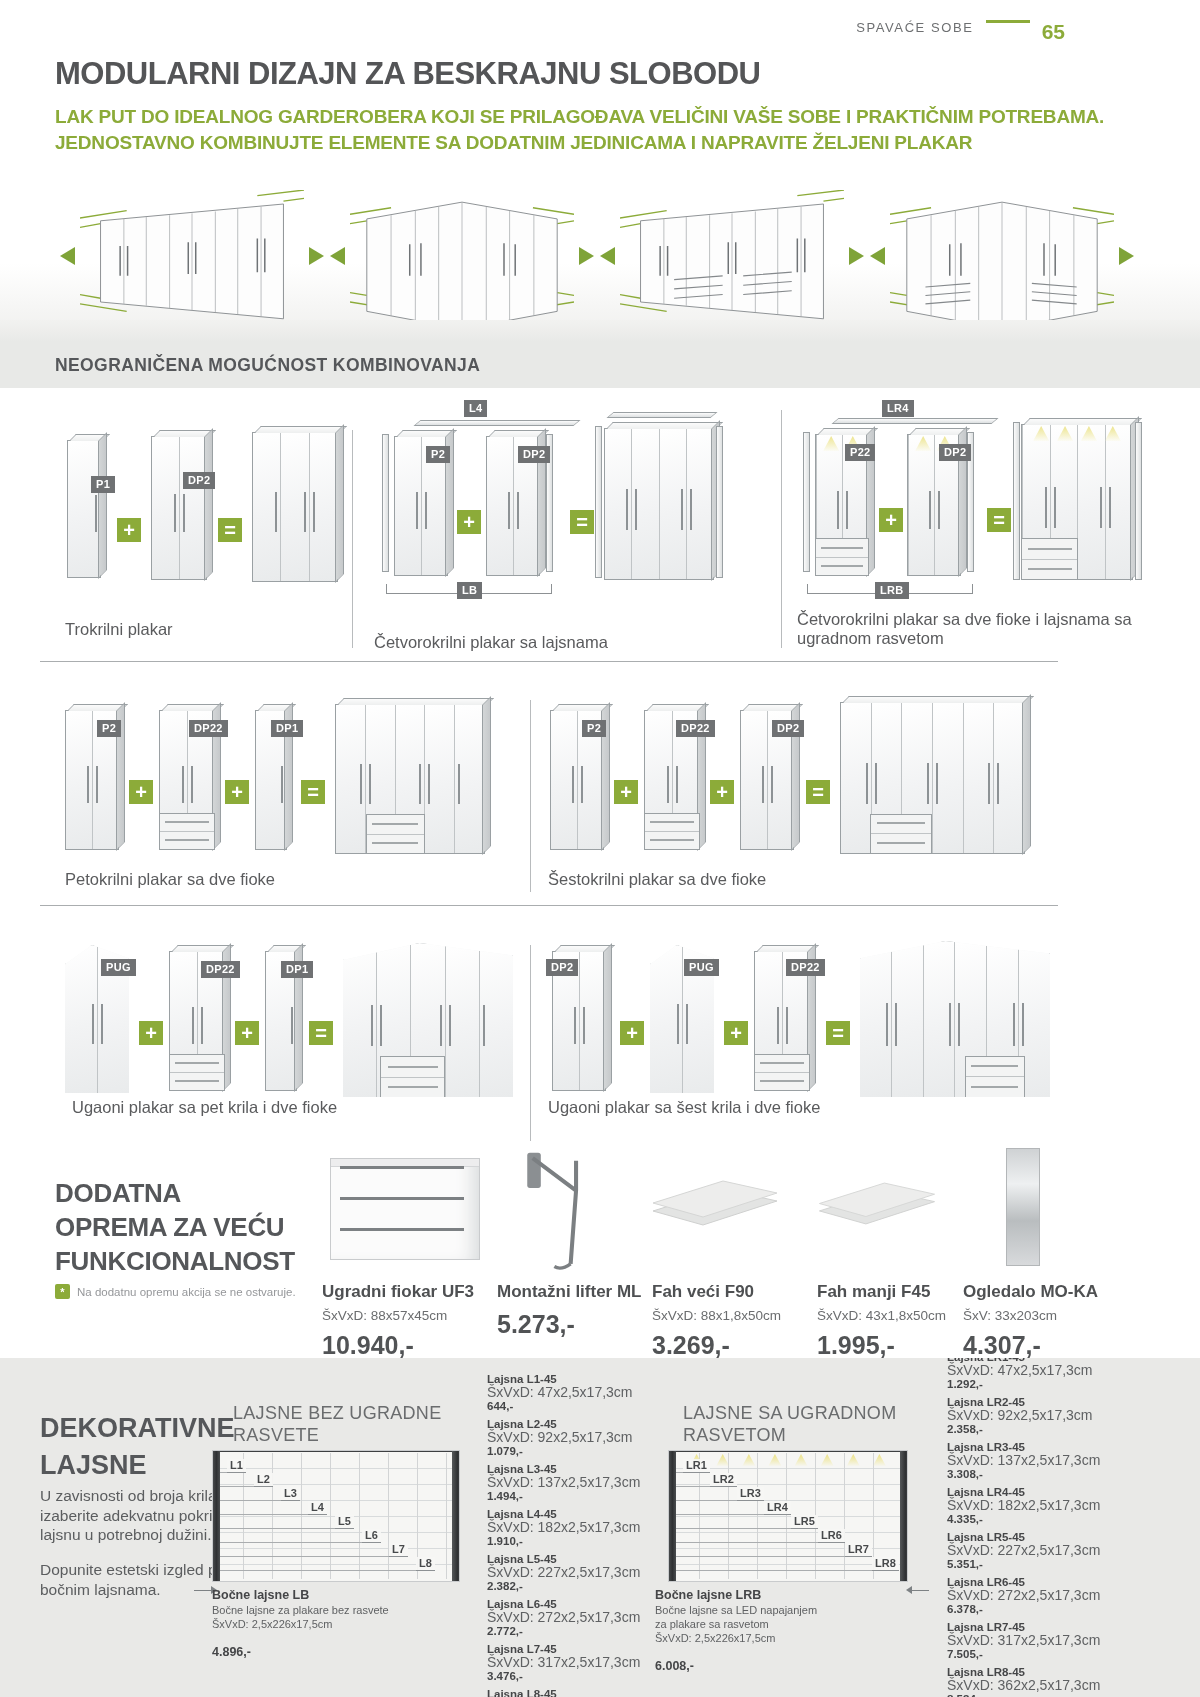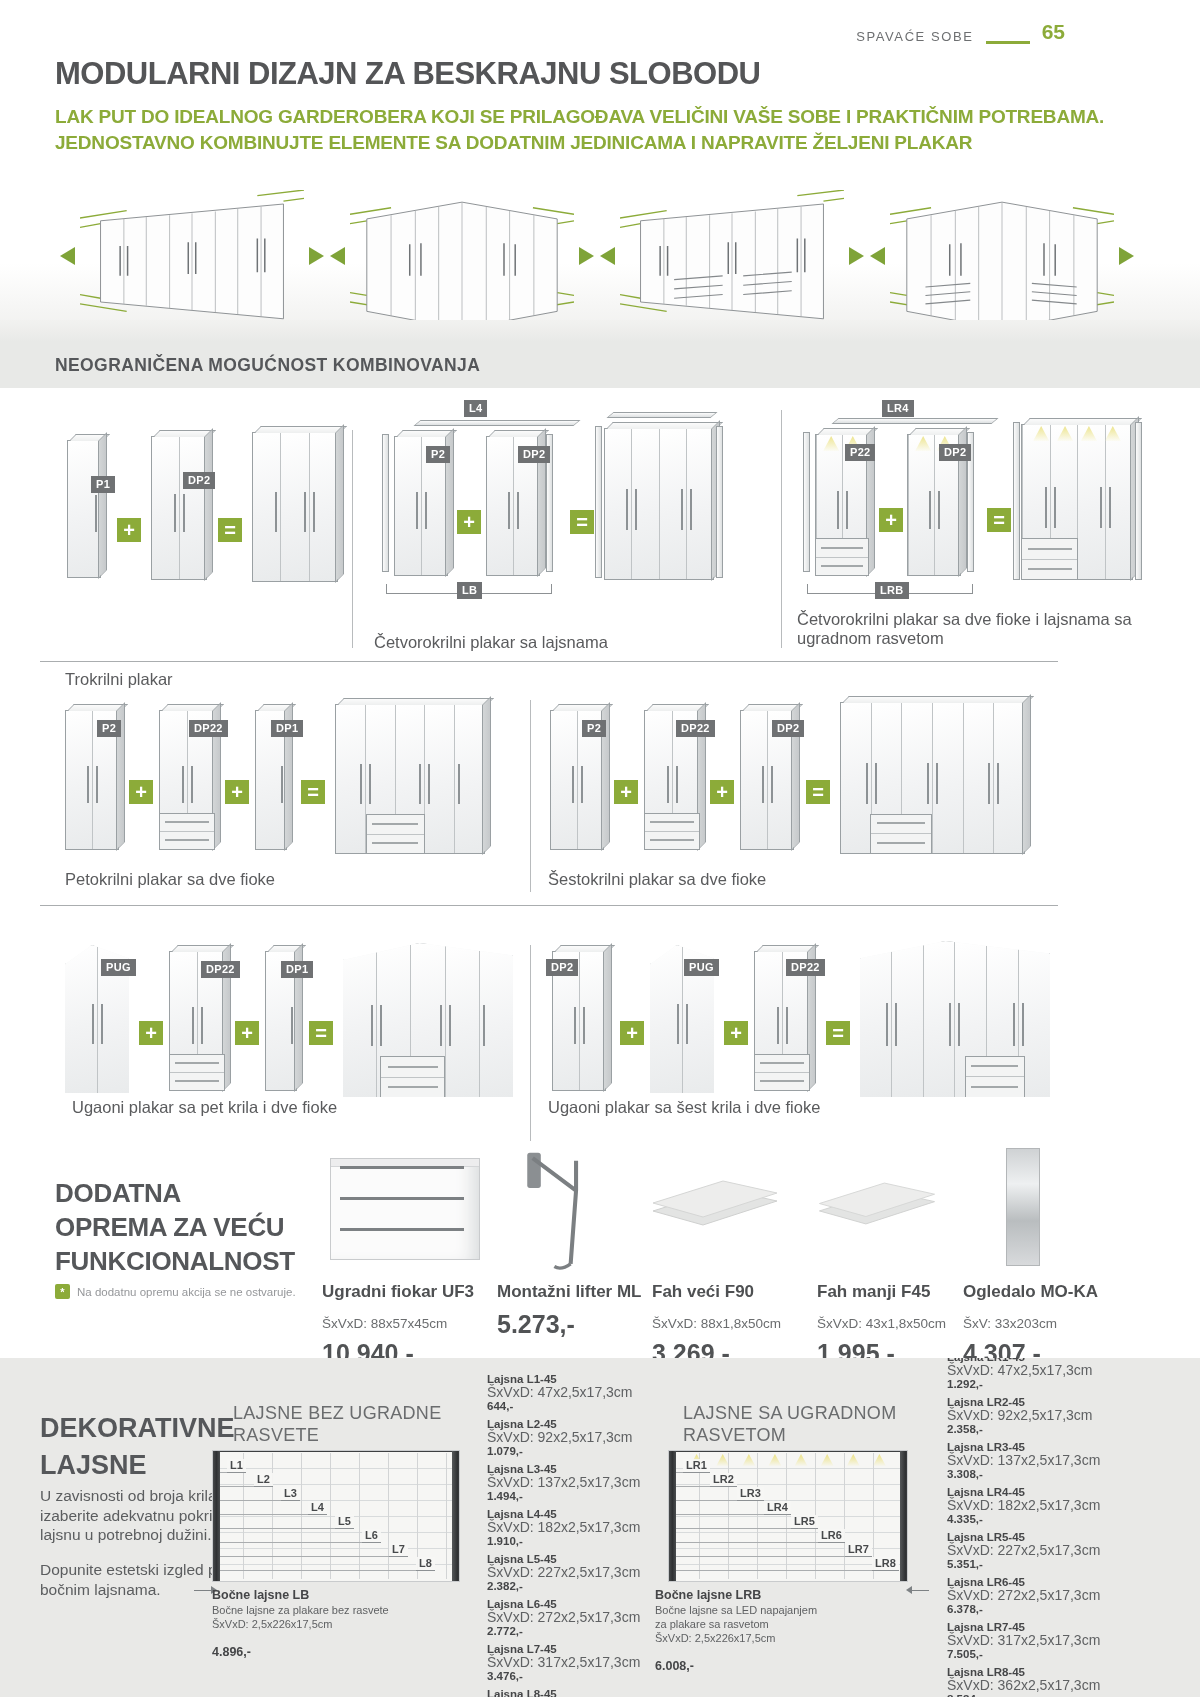--- a/index.html
+++ b/index.html
@@ -6,21 +6,21 @@
     --green:#8cab39;
     --ink:#58595b;
     --chip:#6f7173;
     --line:#aaadaf;
   }
   *{box-sizing:border-box;margin:0;padding:0}
   body{background:#fff;font-family:"Liberation Sans",sans-serif;color:var(--ink)}
   .page{position:relative;width:1200px;height:1697px;background:#fff;overflow:hidden;margin:0 auto}
 
   
-  .hdr{position:absolute;top:20px;right:135px;display:flex;align-items:flex-end;gap:12px}
+  .hdr{position:absolute;top:20px;right:135px;display:flex;align-items:flex-start;gap:12px}
   .hdr .lbl{font-size:13px;letter-spacing:1.6px;color:#6d6f71}
   .hdr .dash{width:44px;height:3px;background:var(--green)}
   .hdr .num{font-size:21px;font-weight:700;color:var(--green)}
 
   
   .title{position:absolute;left:55px;top:56px;font-size:31px;font-weight:700;letter-spacing:-.5px;color:#545557}
   .sub{position:absolute;left:55px;width:1060px;font-size:19px;font-weight:700;color:var(--green);letter-spacing:-.2px}
   .sub.s1{top:106px}
   .sub.s2{top:132px}
 
@@ -64,21 +64,21 @@
   .vd{position:absolute;width:1px;background:#b8bbbd}
   .hrule{position:absolute;left:40px;width:1018px;height:1px;background:var(--line)}
 
   
   .acc-h{position:absolute;left:55px;font-size:26px;font-weight:700;color:#55575a;letter-spacing:-.3px}
   .note{position:absolute;left:55px;top:1284px;display:flex;align-items:center}
   .note .badge{width:15px;height:15px;background:var(--green);color:#fff;font-size:11px;font-weight:700;display:inline-flex;align-items:center;justify-content:center;margin-right:7px;border-radius:2px}
   .note .ntx{font-size:11.5px;color:#95979a}
   .ptxt{position:absolute;top:1282px;width:172px}
   .ptxt .pn{font-size:17px;font-weight:700;color:#4e5052}
-  .ptxt .pd{font-size:13.5px;color:#6b6d6f;margin-top:14px}
+  .ptxt .pd{font-size:13.5px;color:#6b6d6f;margin-top:6px}
   .ptxt .pp{font-size:25px;font-weight:700;color:#515355;margin-top:8px}
   .chest{position:absolute;left:330px;top:1158px;width:150px;height:102px;border:1px solid #c9cbcd;background:#fbfbfb;box-shadow:inset -16px 0 18px -10px #d8dbdc;display:flex;flex-direction:column;padding-top:7px}
   .chest::before{content:"";position:absolute;left:0;top:0;width:100%;height:7px;background:#ededee;border-bottom:1px solid #d4d6d8}
   .chest .cd{flex:1;position:relative}
   .chest .cd::before{content:"";position:absolute;left:6%;right:10%;top:0;height:3px;background:#7c8083}
   .mirror{position:absolute;left:1006px;top:1148px;width:34px;height:118px;border:1px solid #b3b6b8;background:linear-gradient(180deg,#cfd2d4,#eef0f1 30%,#b9bdbf 62%,#d8dadc)}
   .imgbox{position:absolute}
 
   
   .bottom{position:absolute;left:0;top:1358px;width:1200px;height:339px;background:#e9e9e7;overflow:hidden}
@@ -277,21 +277,21 @@
         <div class="d hr"></div>
         <div class="d hl"></div>
       <div class="dw" style="left:-1px;right:auto;width:52%">
           <b></b>
           <b></b>
         </div>
     </div>
     <div class="sv" style="left:348px;top:24px;height:158px"></div>
   </div>
 
-  <div class="cap" style="left:65px;top:670px">Trokrilni plakar</div>
+  <div class="cap" style="left:65px;top:620px">Trokrilni plakar</div>
   <div class="cap" style="left:374px;top:633px">Četvorokrilni plakar sa lajsnama</div>
   <div class="cap" style="left:797px;top:610px;width:348px">Četvorokrilni plakar sa dve fioke i lajsnama sa ugradnom rasvetom</div>
   <div class="vd" style="left:352px;top:430px;height:218px"></div>
   <div class="vd" style="left:781px;top:410px;height:238px"></div>
   <div class="hrule" style="top:661px"></div>
 
   <div class="panel" style="left:55px;top:672px;width:470px;height:230px">
     <div class="wrd" style="left:10px;top:38px;width:54px;height:140px">
         <div class="d hr"></div>
         <div class="d hl"></div>

